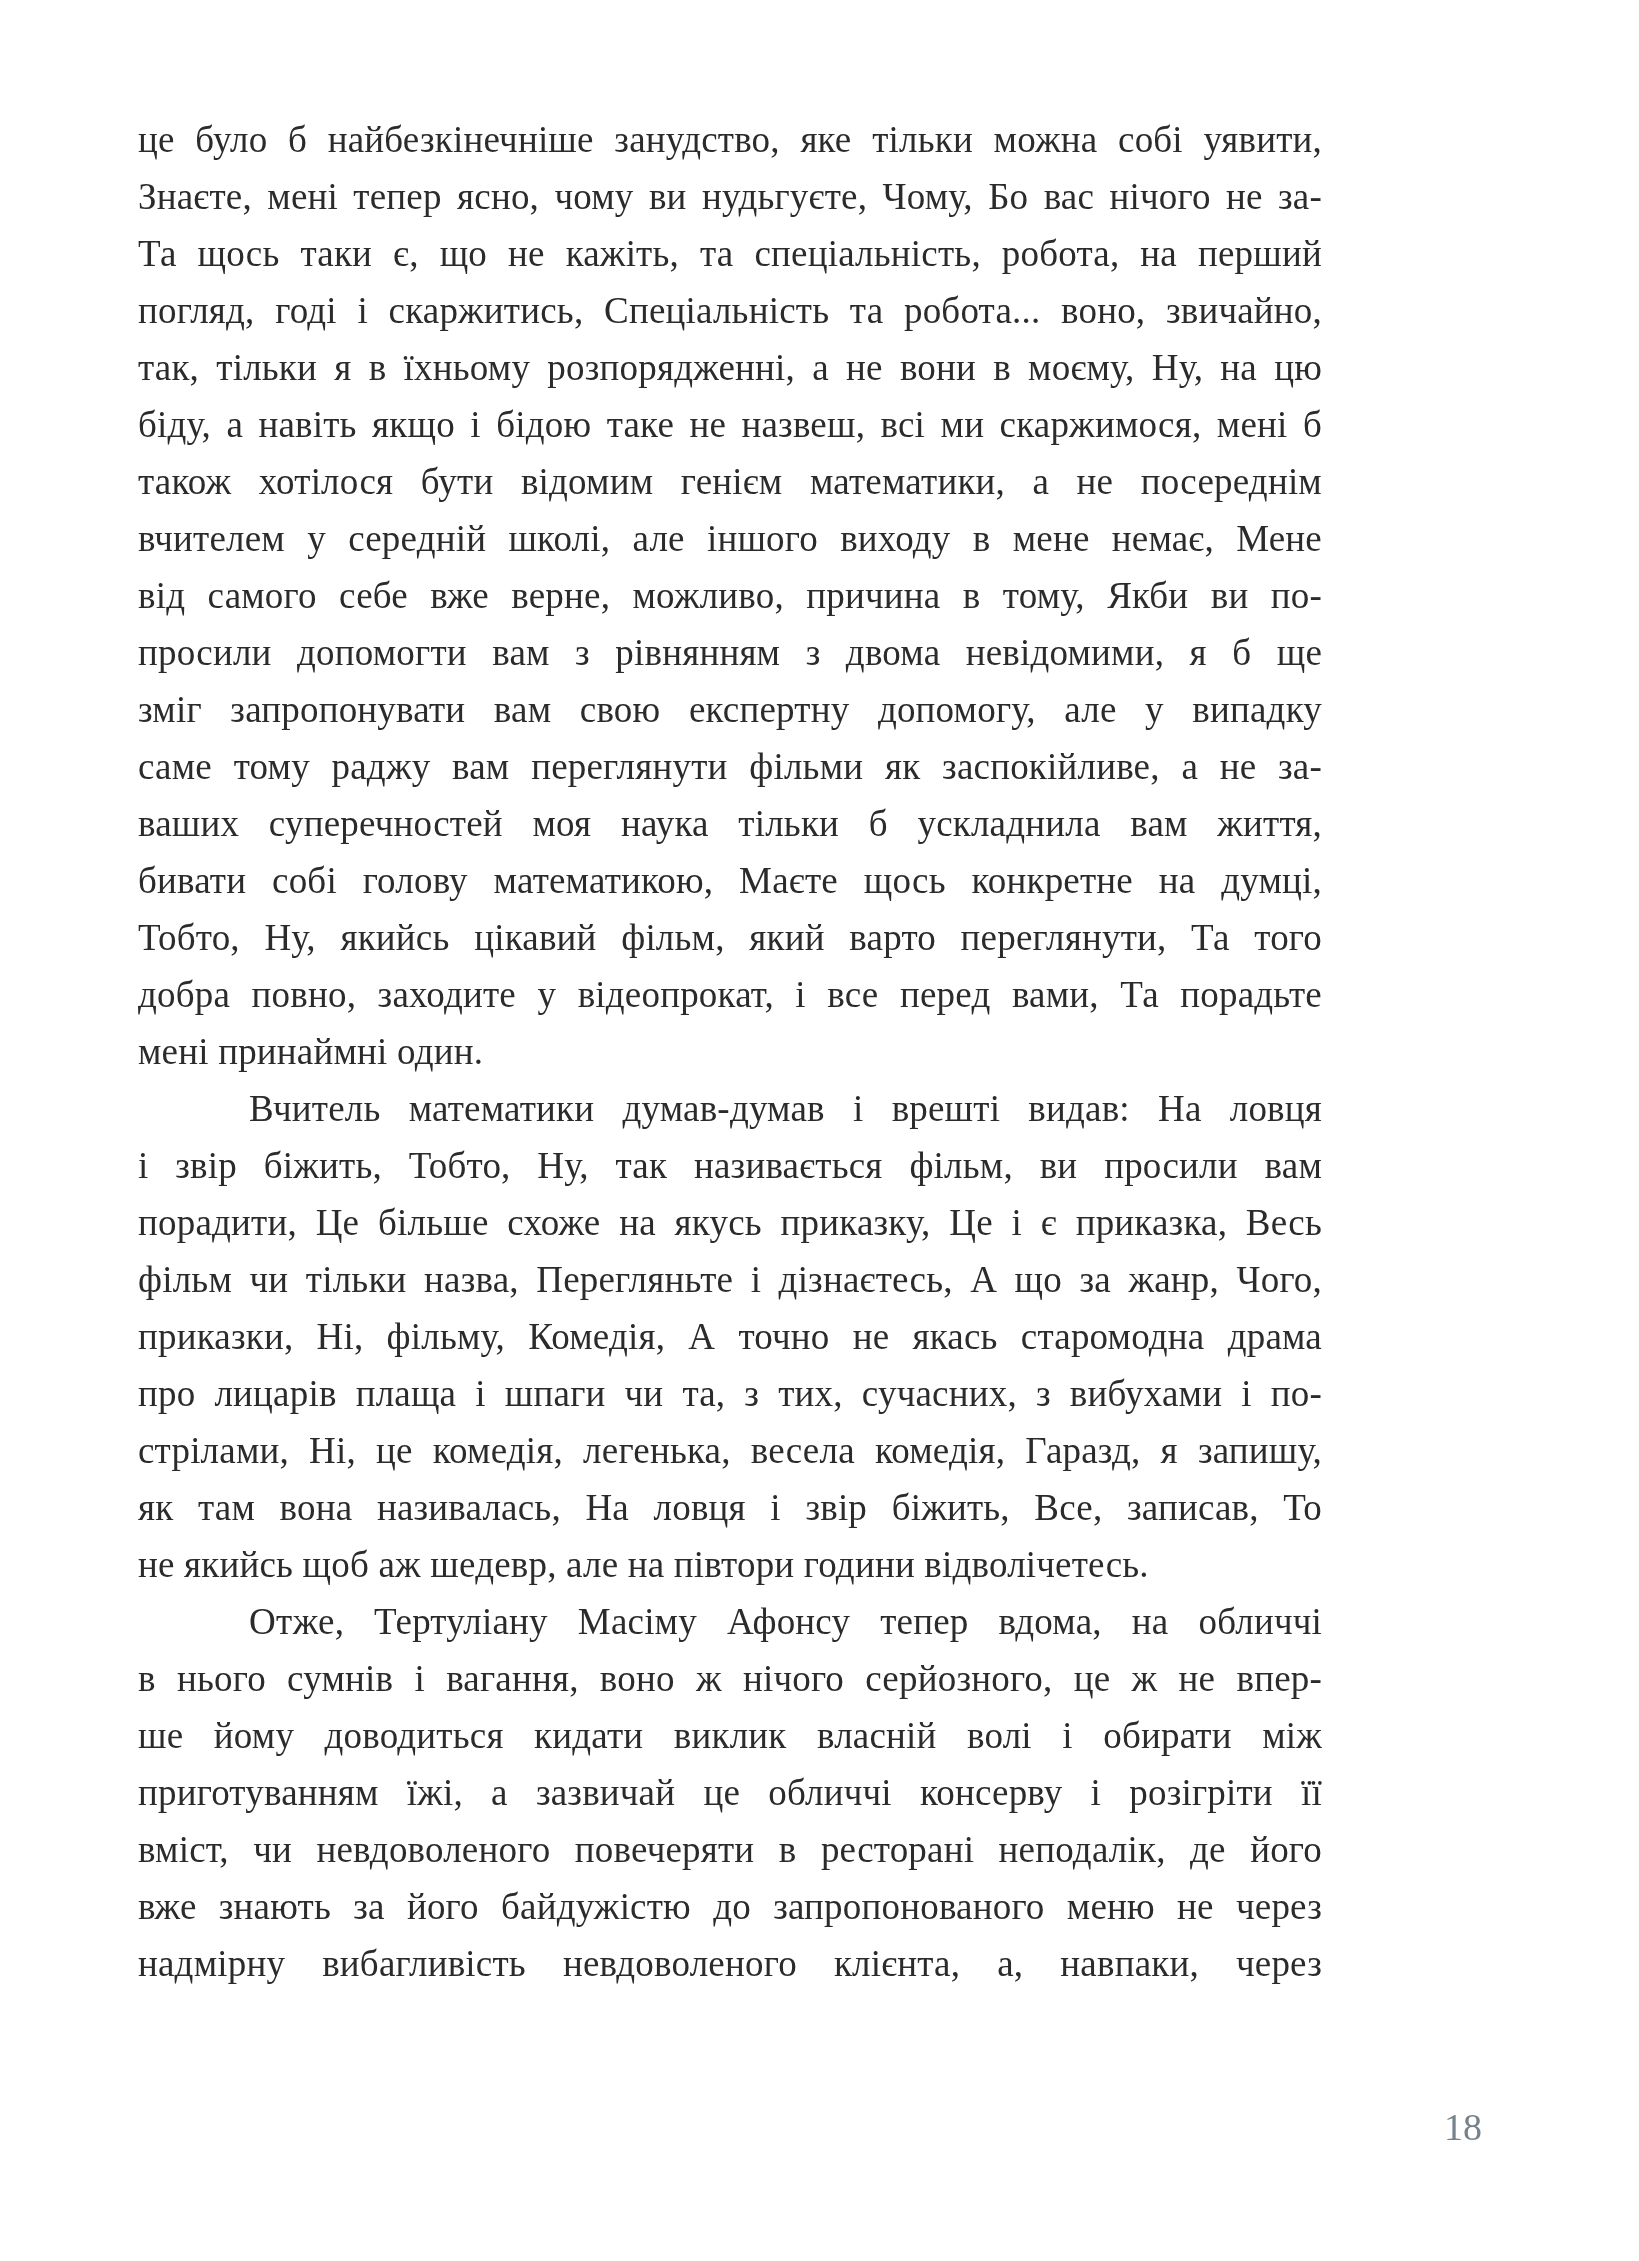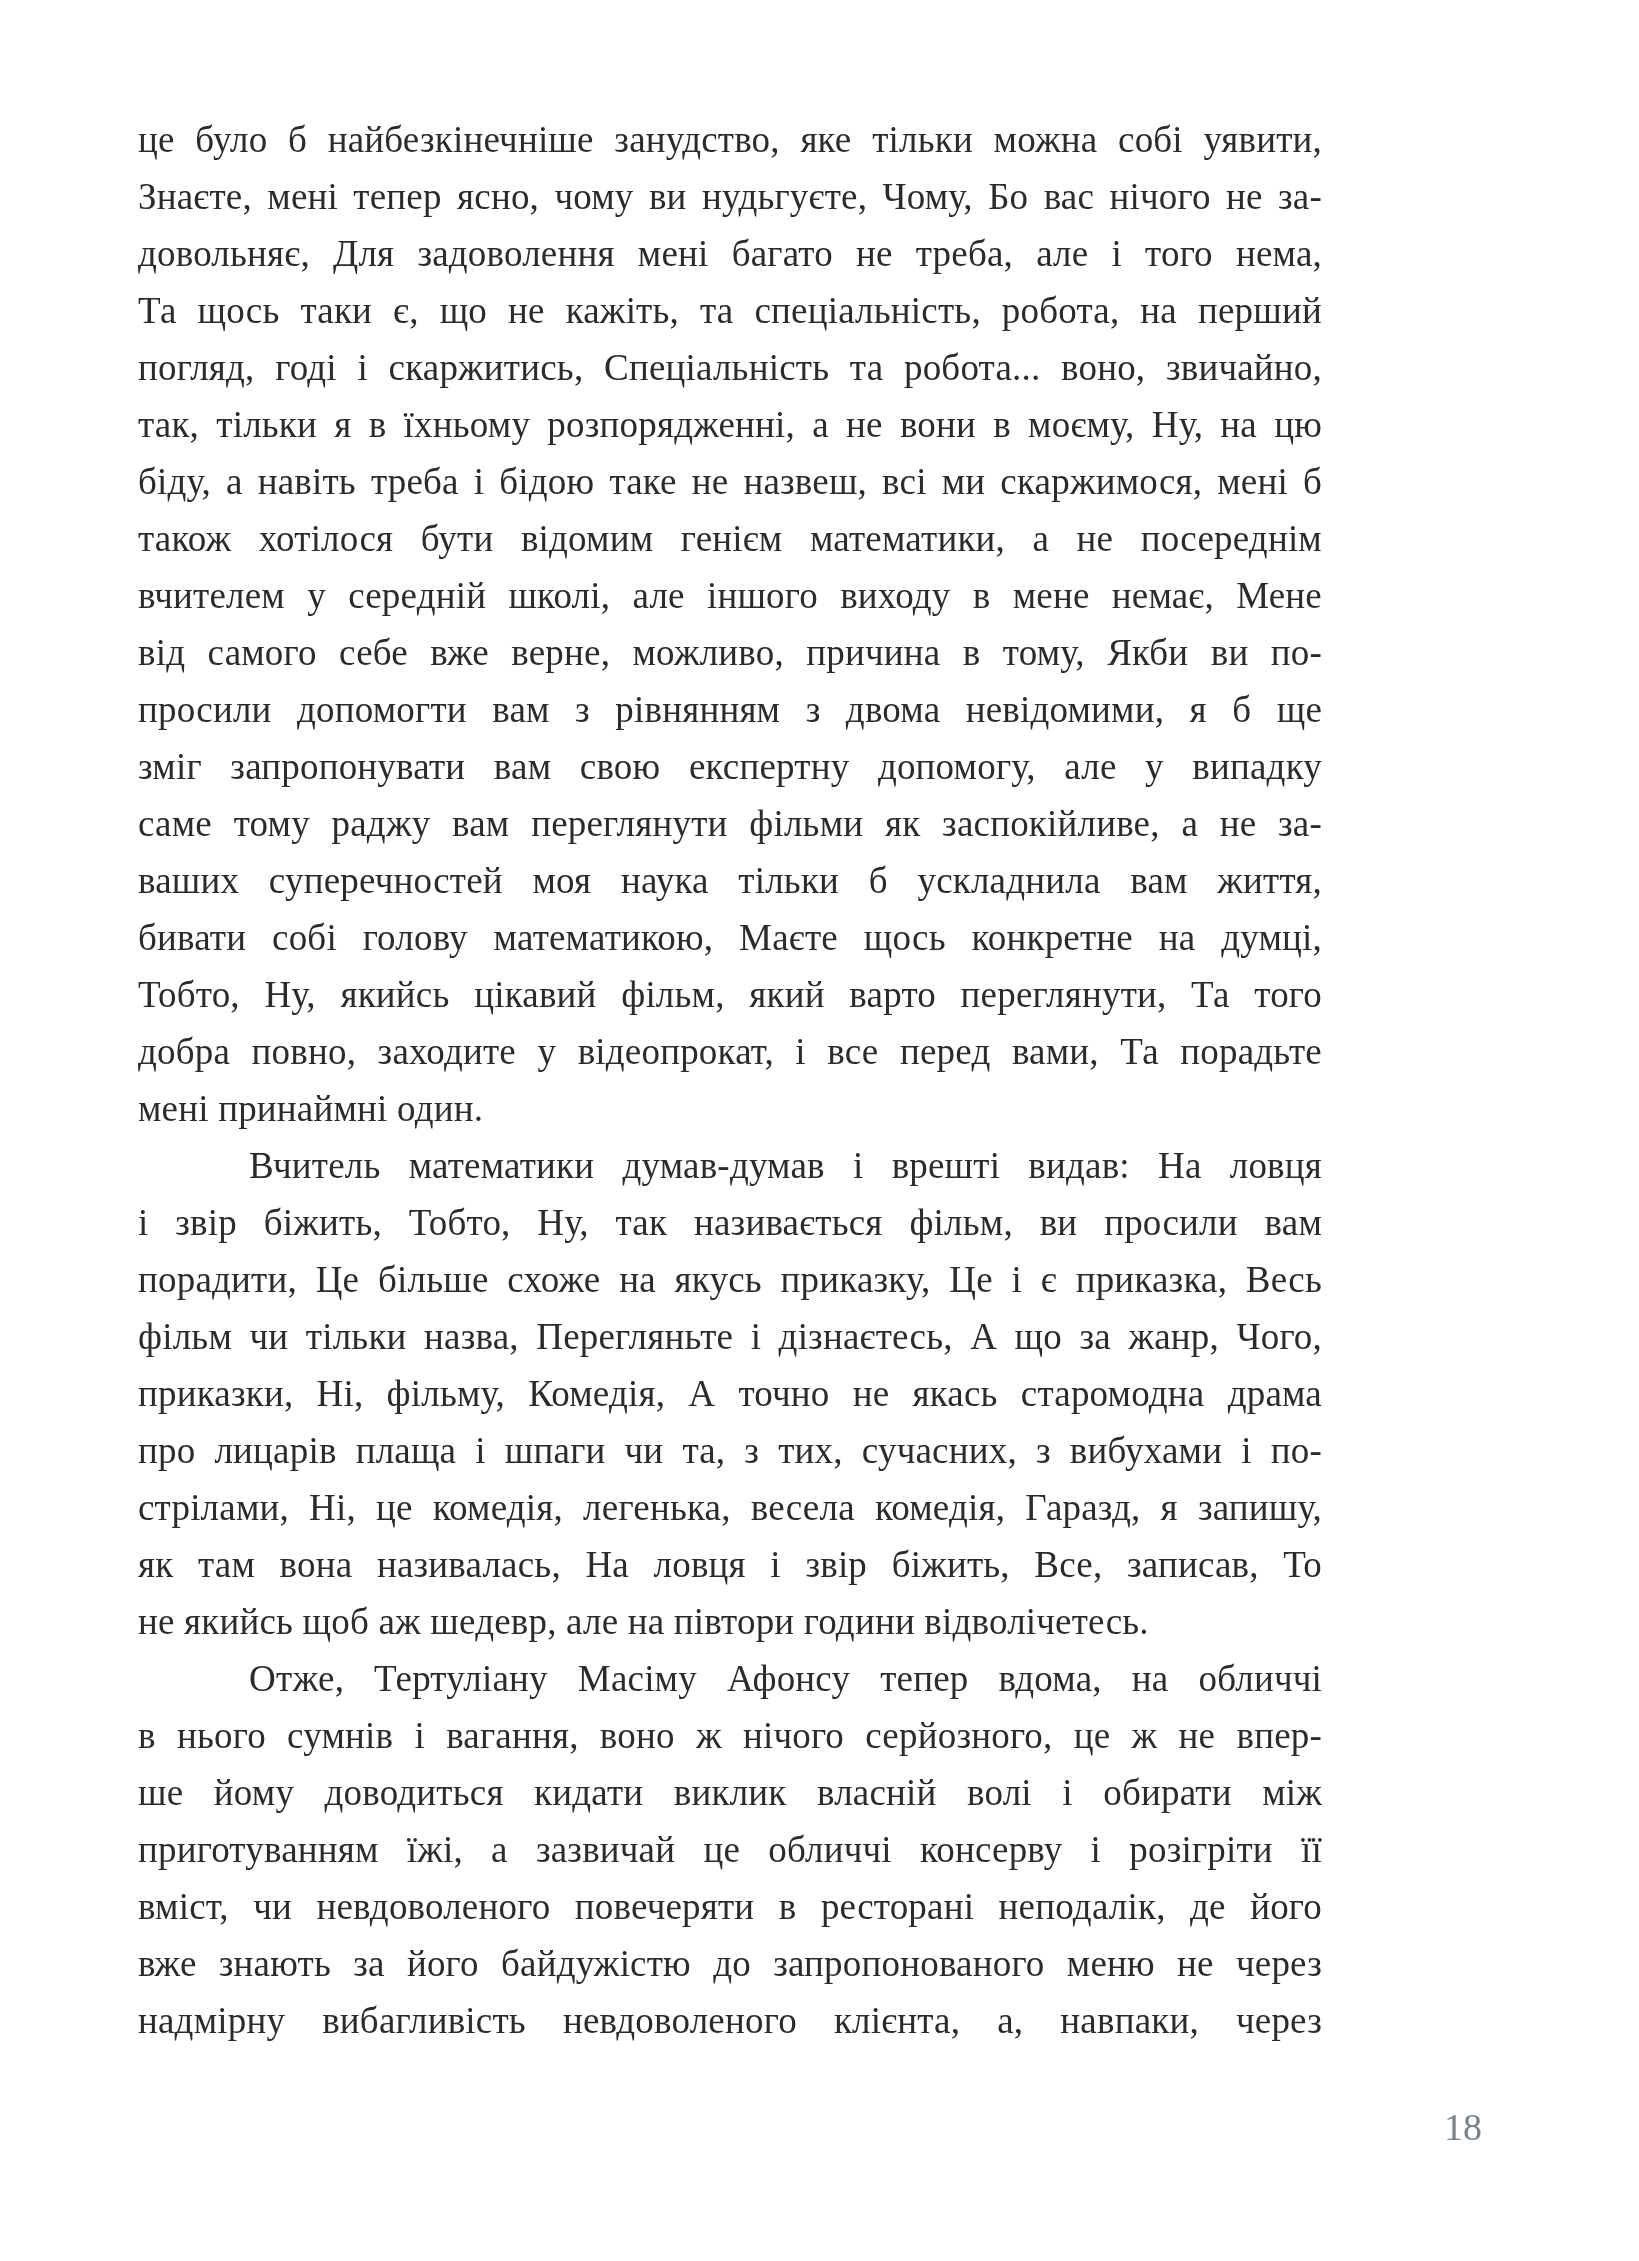--- a/index.html
+++ b/index.html
@@ -53,25 +53,24 @@
   }
 </style>
 </head>
 <body>
 
 <div class="page">
   <div class="text-block">
 
     <div class="line">це було б найбезкінечніше занудство, яке тільки можна собі уявити,</div>
     <div class="line">Знаєте, мені тепер ясно, чому ви нудьгуєте, Чому, Бо вас нічого не за-</div>
-    <div class="line">довольняє, Для задоволення мені багато не треба, але і того нема,</div>
     <div class="line">Та щось таки є, що не кажіть, та спеціальність, робота, на перший</div>
     <div class="line">погляд, годі і скаржитись, Спеціальність та робота... воно, звичайно,</div>
     <div class="line">так, тільки я в їхньому розпорядженні, а не вони в моєму, Ну, на цю</div>
-    <div class="line">біду, а навіть треба і бідою таке не назвеш, всі ми скаржимося, мені б</div>
+    <div class="line">біду, а навіть якщо і бідою таке не назвеш, всі ми скаржимося, мені б</div>
     <div class="line">також хотілося бути відомим генієм математики, а не посереднім</div>
     <div class="line">вчителем у середній школі, але іншого виходу в мене немає, Мене</div>
     <div class="line">від самого себе вже верне, можливо, причина в тому, Якби ви по-</div>
     <div class="line">просили допомогти вам з рівнянням з двома невідомими, я б ще</div>
     <div class="line">зміг запропонувати вам свою експертну допомогу, але у випадку</div>
     <div class="line">саме тому раджу вам переглянути фільми як заспокійливе, а не за-</div>
     <div class="line">ваших суперечностей моя наука тільки б ускладнила вам життя,</div>
     <div class="line">бивати собі голову математикою, Маєте щось конкретне на думці,</div>
     <div class="line">Тобто, Ну, якийсь цікавий фільм, який варто переглянути, Та того</div>
     <div class="line">добра повно, заходите у відеопрокат, і все перед вами, Та порадьте</div>

